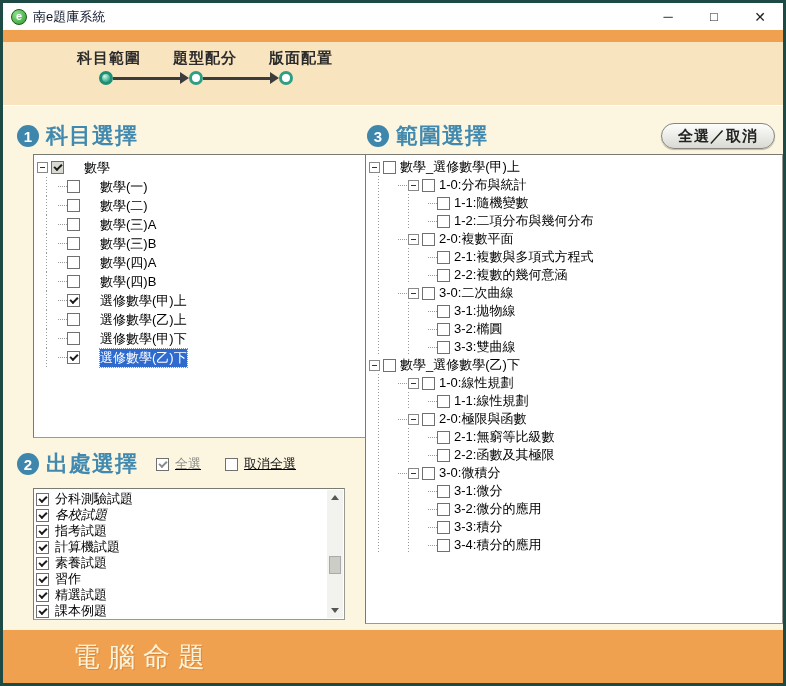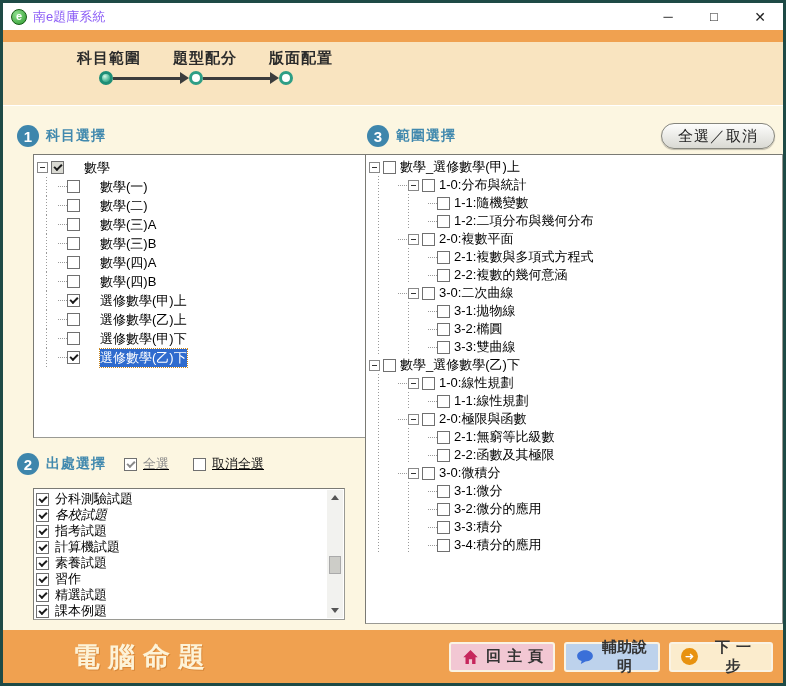--- a/index.html
+++ b/index.html
@@ -2,21 +2,21 @@
 <html><head>
 <meta charset="utf-8">
 <style>
   html,body{margin:0;padding:0;background:#888;}
   *{box-sizing:border-box;font-family:"Liberation Sans","DejaVu Sans",sans-serif;}
   .window{width:786px;height:686px;border:3px solid #1E4A46;background:#FCF6E1;display:flex;flex-direction:column;position:relative;}
 
   
   .titlebar{height:27px;background:#fff;display:flex;align-items:center;padding-left:8px;flex:none;}
   .app-icon{width:16px;height:16px;border-radius:50%;background:radial-gradient(circle at 35% 30%,#8ee08e,#2e9b2e);border:1px solid #155c15;color:#fff;font-size:11px;font-weight:bold;display:inline-flex;align-items:center;justify-content:center;line-height:1;}
-  .title-text{font-size:13px;color:#8b5cf6;margin-left:6px;}
+  .title-text{font-size:13px;color:#0f172a;margin-left:6px;}
   .win-controls{margin-left:auto;display:flex;height:100%;}
   .win-btn{width:46px;border:none;background:transparent;font-size:13px;color:#222;display:flex;align-items:center;justify-content:center;padding:0;}
   .win-btn.close{font-size:14px;}
 
   
   .stripe{height:12px;background:#F0A150;flex:none;}
   .wizard{height:64px;background:#F9E4C0;border-bottom:1px solid #fff;flex:none;padding-top:7px;}
   .wlabels{display:flex;margin-left:58px;}
   .wlabels span{width:96px;text-align:center;font-size:15px;font-weight:bold;color:#2b2b2b;letter-spacing:1px;}
   .wtrack{display:flex;align-items:center;margin-left:96px;margin-top:3px;}
@@ -25,21 +25,21 @@
   .seg{width:76px;display:flex;align-items:center;}
   .seg .line{flex:1;height:3px;background:#3C3C3C;}
   .seg .head{width:0;height:0;border-top:6px solid transparent;border-bottom:6px solid transparent;border-left:9px solid #3C3C3C;}
 
   
   .content{flex:1;display:flex;background:#FCF6E1;overflow:hidden;}
   .col-left{width:358px;flex:none;padding-left:14px;}
   .col-right{flex:1;position:relative;}
   .sec-head{height:36px;margin-top:12px;display:flex;align-items:center;}
   .sec-num{width:22px;height:22px;border-radius:50%;background:#3E86AC;color:#fff;font-weight:bold;font-size:15px;display:inline-flex;align-items:center;justify-content:center;flex:none;}
-  .sec-title{color:#4189AE;font-size:14px;font-weight:bold;margin-left:7px;letter-spacing:1px;}
+  .sec-title{color:#4189AE;font-size:22px;font-weight:bold;margin-left:7px;letter-spacing:1px;}
 
   .panel{background:#fff;border:1px solid #9a9a94;border-top-color:#7a7a74;border-left-color:#7a7a74;}
   .tree-box{margin-left:16px;width:380px;height:284px;padding:3px 2px;overflow:hidden;}
   .range-box{margin-left:4px;width:418px;height:470px;padding:3px 2px;overflow:hidden;}
 
   
   .trow{display:flex;align-items:center;}
   .t-left .trow{height:19px;font-size:13px;}
   .t-right .trow{height:18px;font-size:13px;}
   .vline{align-self:stretch;background-image:repeating-linear-gradient(to bottom,#9a9a9a 0 1px,transparent 1px 3px);background-size:1px 100%;background-repeat:no-repeat;background-position:10px 0;flex:none;}
@@ -66,25 +66,25 @@
   .lrow .cb{margin-right:4px;}
   .scrollbar{position:absolute;top:1px;right:1px;bottom:1px;width:16px;background:#F2F2EF;display:flex;flex-direction:column;align-items:center;}
   .sb-btn{height:15px;width:16px;display:flex;align-items:center;justify-content:center;flex:none;}
   .tri-up{width:0;height:0;border-left:4px solid transparent;border-right:4px solid transparent;border-bottom:5px solid #555;}
   .tri-down{width:0;height:0;border-left:4px solid transparent;border-right:4px solid transparent;border-top:5px solid #555;}
   .sb-track{flex:1;width:100%;position:relative;}
   .sb-thumb{position:absolute;top:52%;left:2px;width:12px;height:18px;background:#CDCDC8;border:1px solid #aaa;}
 
   
   .col-right .sec-head{justify-content:space-between;padding-right:8px;padding-left:6px;}
-  .toggle-btn{height:26px;padding:0 16px;border-radius:13px;border:1px solid #85857d;background:linear-gradient(#FDFDFC,#D9D9D3);font-size:15px;font-weight:normal;color:#222;letter-spacing:1px;box-shadow:0 1px 1px rgba(0,0,0,.25);text-align:right;}
+  .toggle-btn{height:26px;padding:0 16px;border-radius:13px;border:1px solid #85857d;background:linear-gradient(#FDFDFC,#D9D9D3);font-size:15px;font-weight:bold;color:#222;letter-spacing:1px;box-shadow:0 1px 1px rgba(0,0,0,.25);text-align:right;}
 
   
   .footer{height:53px;background:#F0A150;flex:none;display:flex;align-items:center;padding:0 10px 0 70px;}
-  .brand{color:#FDF3D8;font-size:27px;font-weight:bold;letter-spacing:8px;text-shadow:1px 1px 0 #d8883a;}
+  .brand{color:#FDF3D8;font-size:27px;font-weight:normal;letter-spacing:8px;text-shadow:1px 1px 0 #d8883a;}
   .fbtns{margin-left:auto;display:flex;gap:9px;}
   .fbtn{height:30px;display:flex;align-items:center;justify-content:center;gap:7px;border:2px solid #FAF3E4;border-radius:3px;font-size:15px;font-weight:bold;color:#333;padding:0 10px;}
   .fbtn.home{background:#F2C7D3;width:106px;}
   .fbtn.help{background:#BDD2EC;width:96px;}
   .fbtn.next{background:#FBECCD;width:104px;}
   .fbtn.home .flabel,.fbtn.next .flabel{letter-spacing:6px;margin-right:-6px;}
   .ficon{width:18px;height:18px;flex:none;display:inline-flex;align-items:center;justify-content:center;}
   .next-circle{width:17px;height:17px;border-radius:50%;background:#E8920F;color:#fff;font-size:11px;font-weight:bold;display:inline-flex;align-items:center;justify-content:center;line-height:1;}
 </style>
 </head>
@@ -418,37 +418,15 @@
             <span class="hstub"></span>
             <span class="cb"></span>
             <span class="tlabel">3-4:積分的應用</span>
           </div>
         </div>
     </div>
   </div>
 
   <div class="footer">
     <span class="brand">電腦命題</span>
-    <div class="fbtns">
-      <button class="fbtn home">
-        <span class="ficon">
-          <svg width="17" height="16" viewBox="0 0 16 16">
-              <path d="M8 1 L15.2 8.2 H13 V15 H9.6 V10.2 H6.4 V15 H3 V8.2 H0.8 Z" fill="#C6265C"></path>
-            </svg>
-        </span>
-        <span class="flabel">回主頁</span>
-      </button>
-      <button class="fbtn help">
-        <span class="ficon">
-          <svg width="18" height="16" viewBox="0 0 16 14">
-              <path d="M8 1 C4.1 1 1 3.2 1 6 C1 8.1 2.6 9.8 5 10.6 L4.3 13.2 L8.4 10.9 C12.2 10.8 15 8.7 15 6 C15 3.2 11.9 1 8 1 Z" fill="#3A6FD8"></path>
-            </svg>
-        </span>
-        <span class="flabel">輔助說明</span>
-      </button>
-      <button class="fbtn next">
-        <span class="next-circle">➜</span>
-        <span class="flabel">下一步</span>
-      </button>
-    </div>
   </div>
 
 </div>
 
 </body></html>

